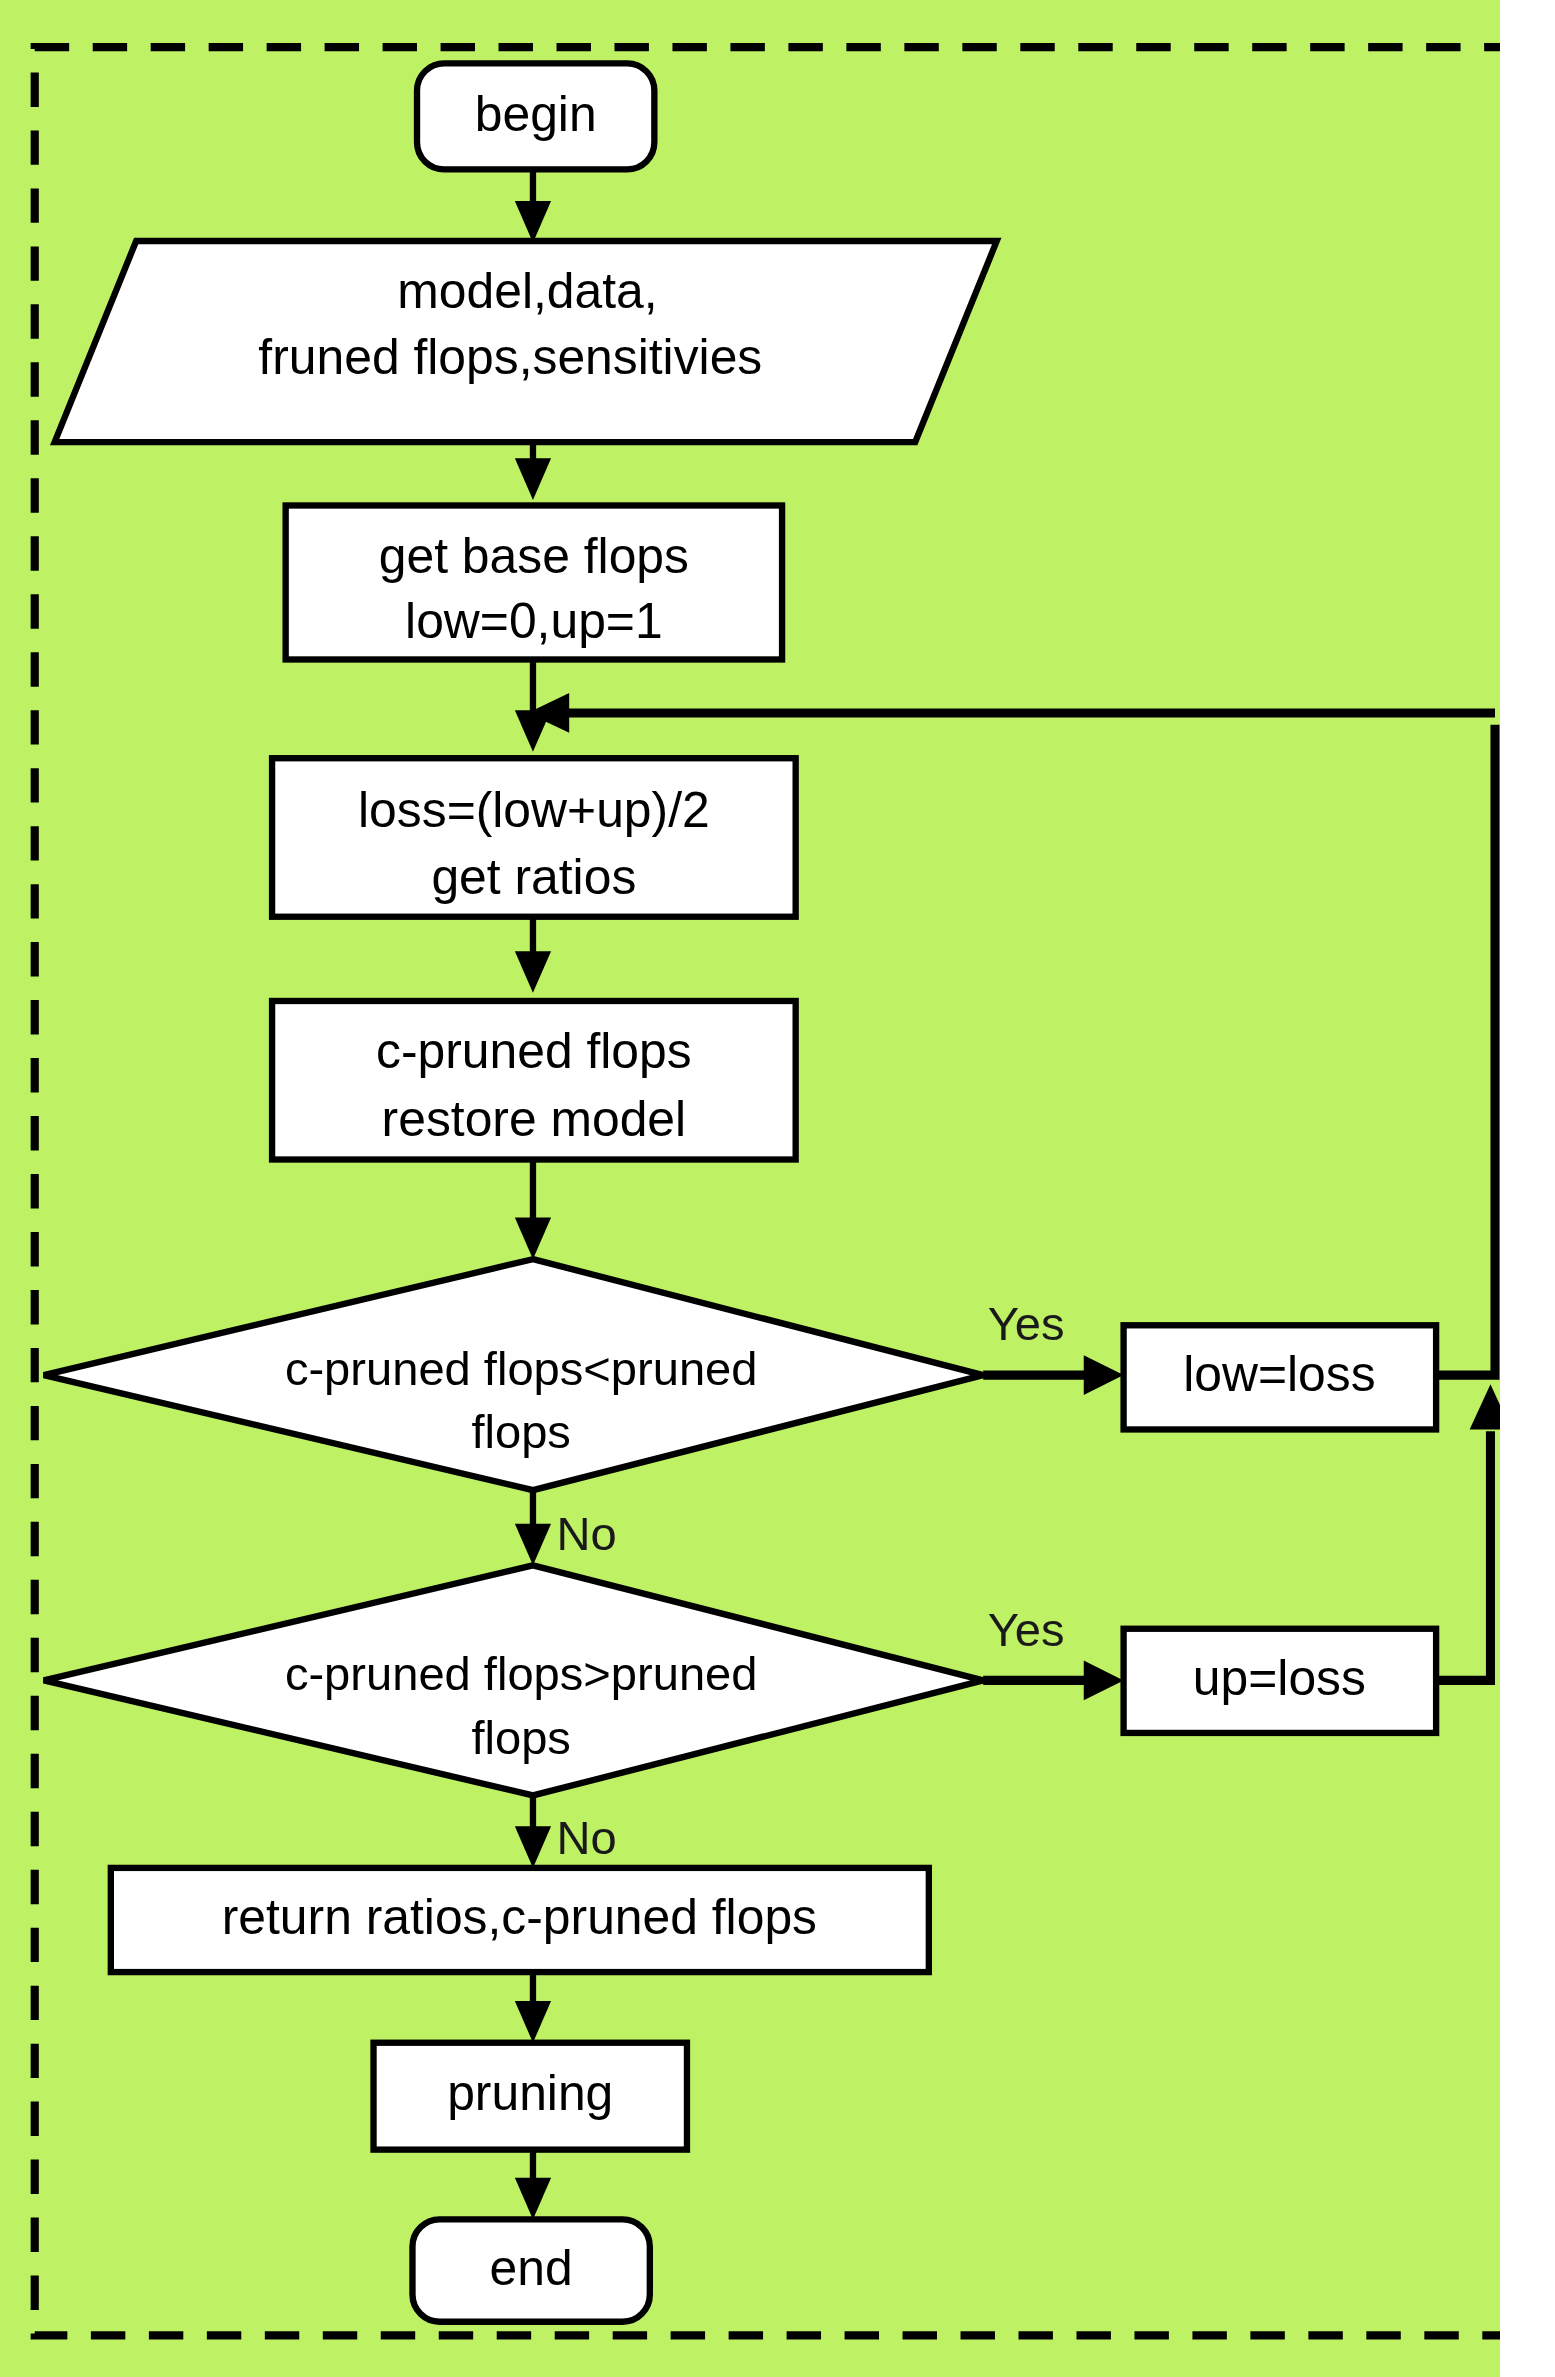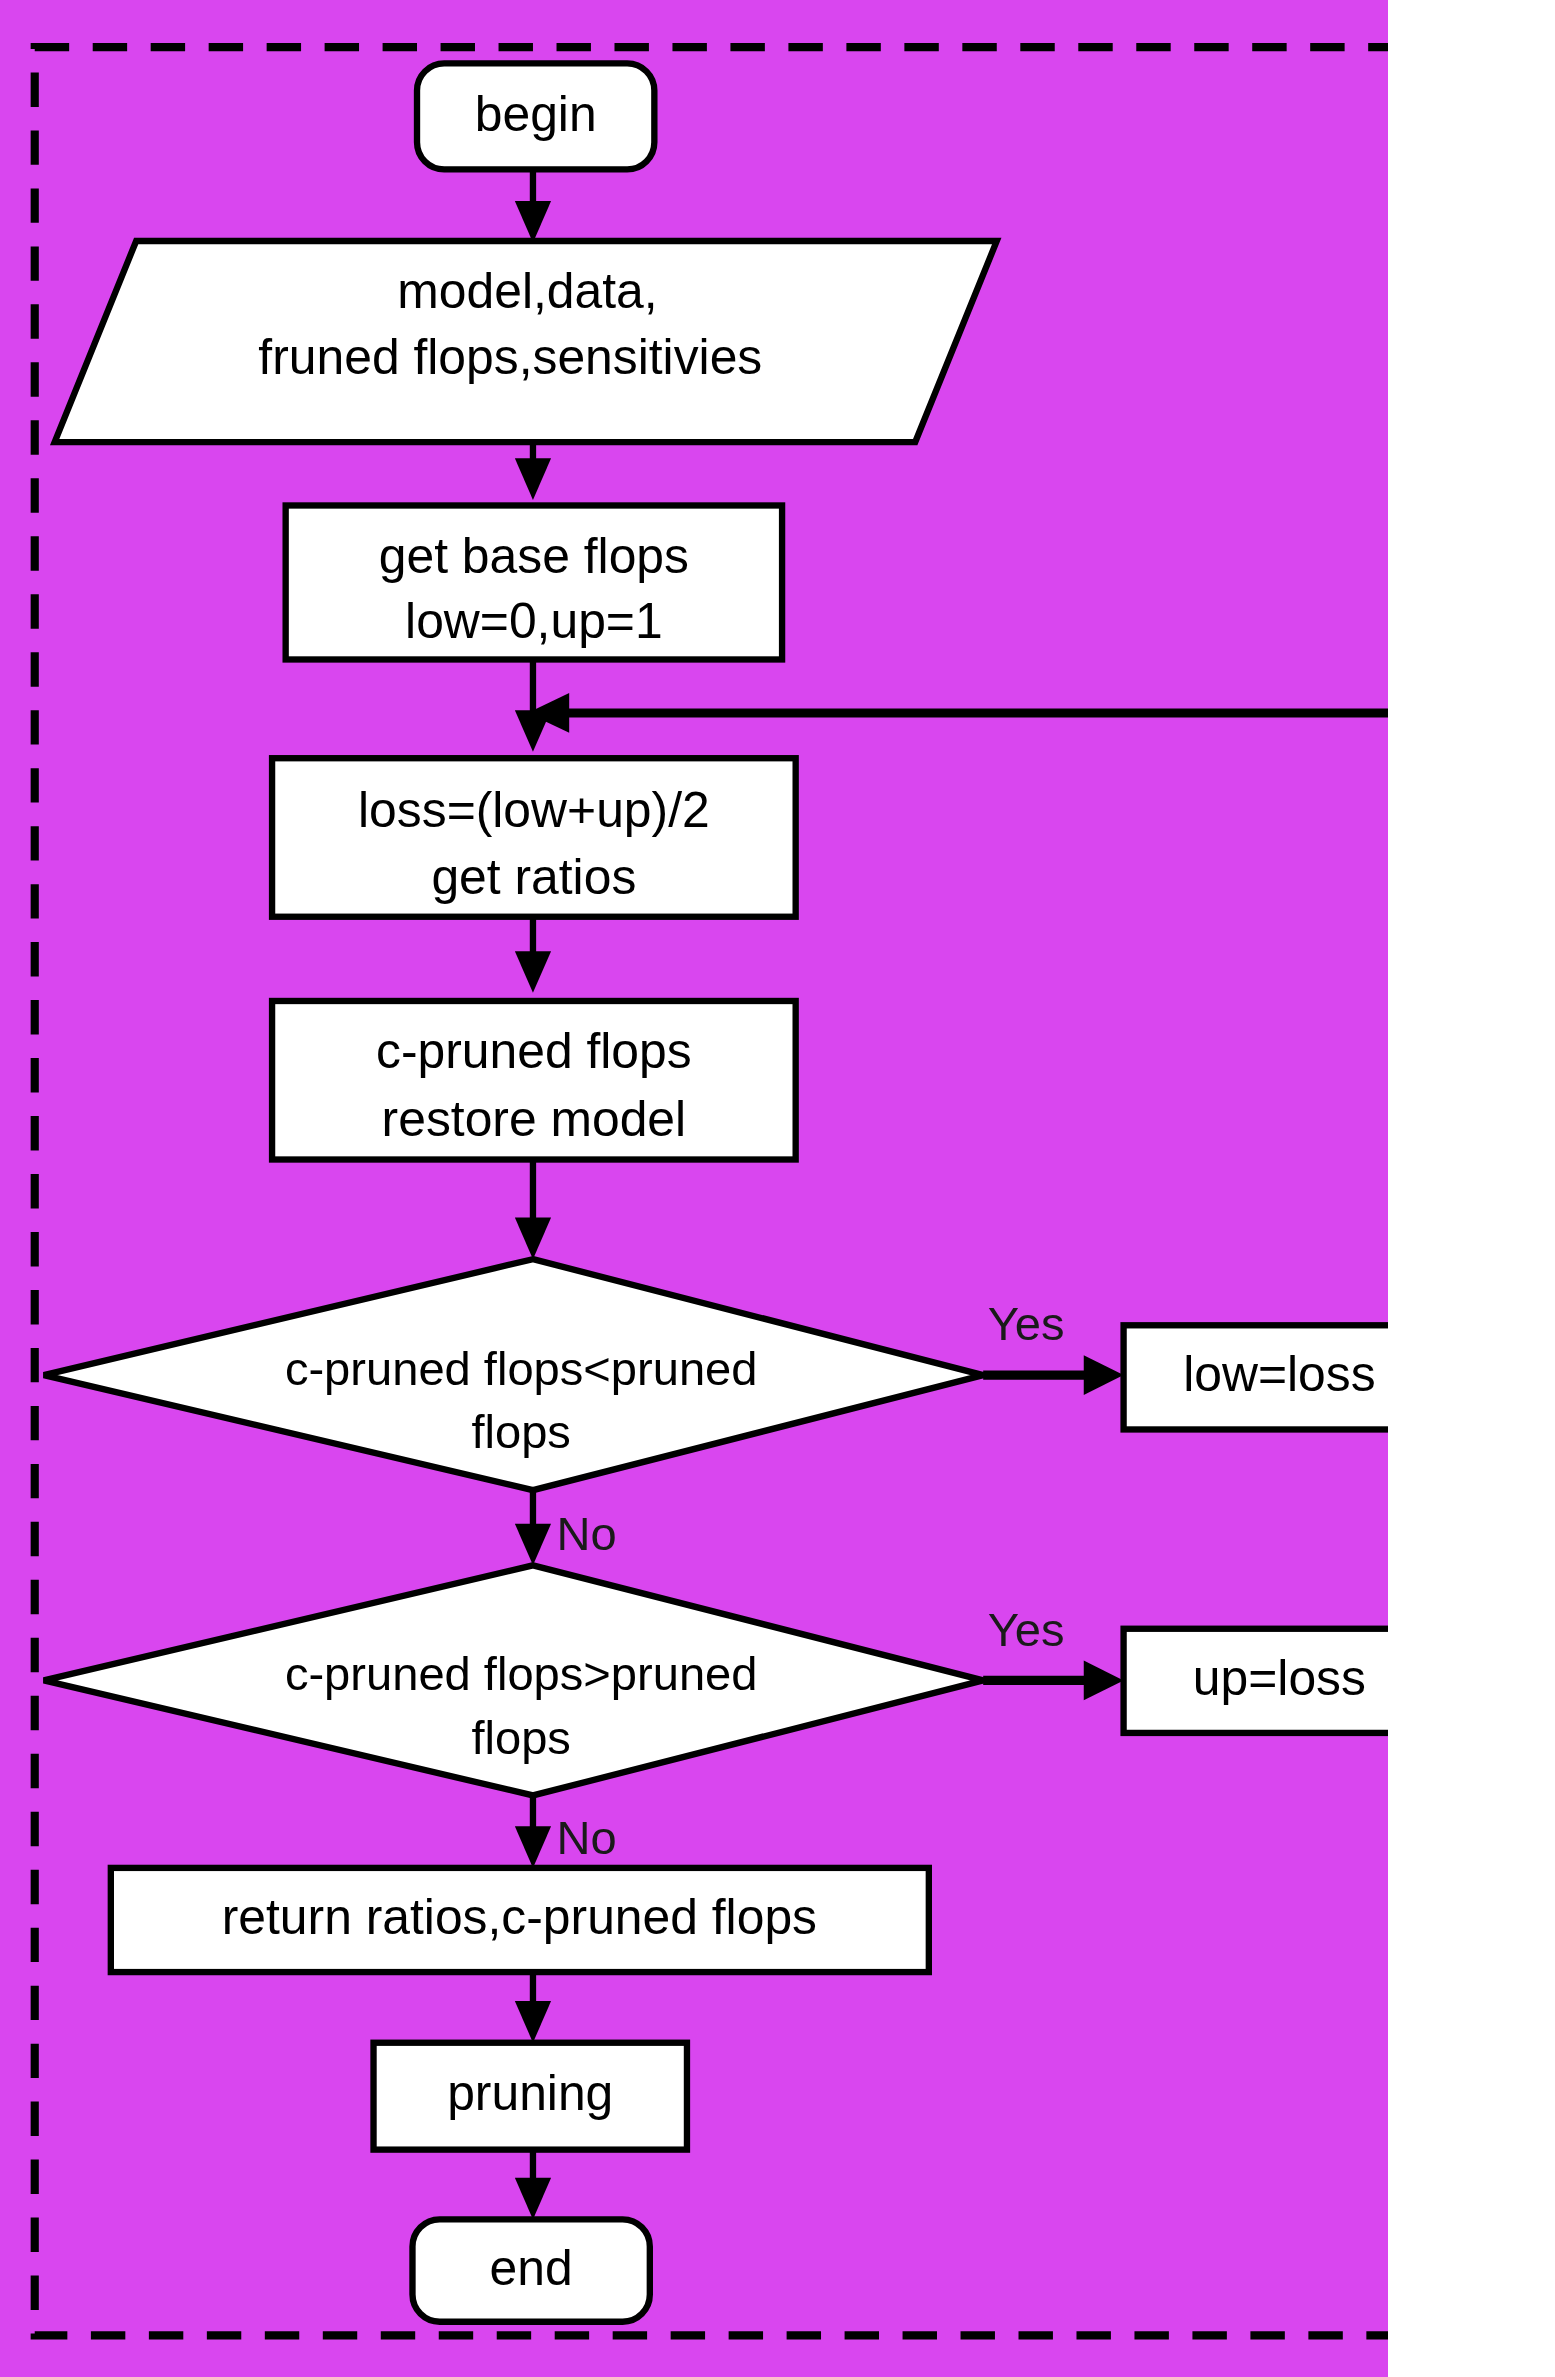--- a/index.html
+++ b/index.html
@@ -2,23 +2,23 @@
 <html style="font-size:14.5px"><head>
 <meta charset="utf-8">
 <style>
   html, body {
     margin: 0;
     padding: 0;
     background: #ffffff;
   }
   #page {
     position: relative;
-    width: 1388px;
+    width: 1500px;
     height: 2377px;
-    background: #d946ef;
+    background: #bef264;
     font-family: "Liberation Sans", sans-serif;
     overflow: hidden;
   }
   svg#flow {
     display: block;
     width: 1556px;
     height: 2377px;
   }
   .shape-stroke {
     fill: #ffffff;

